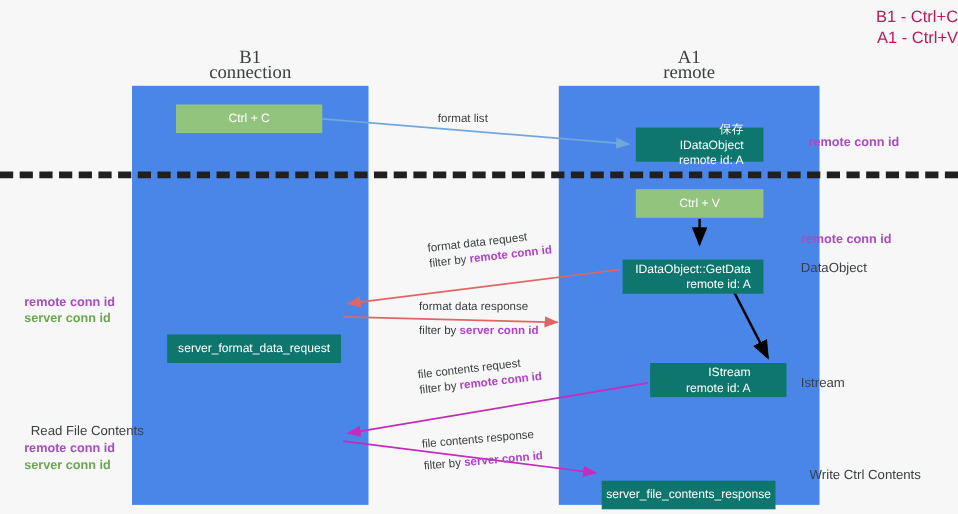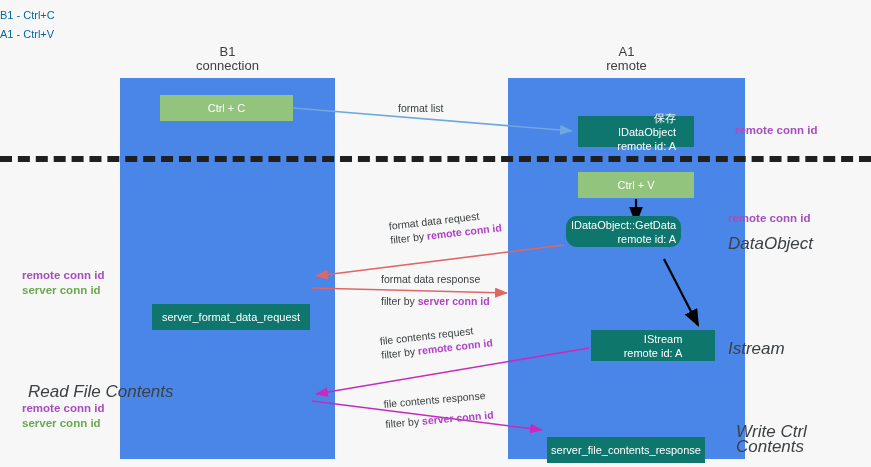--- a/index.html
+++ b/index.html
@@ -9,27 +9,27 @@
     font-family:"Liberation Sans","DejaVu Sans",sans-serif;
     overflow:hidden;
     position:relative;
     color:#404040;
   }
   #stage{position:absolute;left:0;top:0;width:871px;height:467px;}
   .abs{position:absolute;}
 
   
   #title{
-    left:0;top:6px;width:871px;text-align:left;
-    font-size:11px;line-height:19px;color:#0369a1;
+    left:0;top:6px;width:871px;text-align:right;
+    font-size:15px;line-height:19px;color:#be185d;
   }
 
   
   .colhead{
-    font-size:13px;line-height:14px;text-align:center;color:#3c4043;
+    font-size:17px;line-height:14px;text-align:center;color:#3c4043;font-family:Liberation Serif, serif;
   }
   #head-b1{left:120px;top:45px;width:215px;}
   #head-a1{left:508px;top:45px;width:237px;}
 
   
   .lane{background:#4a86e8;}
   #lane-left{left:120px;top:78px;width:215px;height:381px;}
   #lane-right{left:508px;top:78px;width:237px;height:381px;}
 
   
@@ -45,29 +45,29 @@
     text-align:center;color:#ffffff;
     font-size:11px;line-height:14px;
     padding:2px 18px;
   }
   .green{background:#93c47d;}
   .orange{background:#0f766e;text-align:right;}
 
   #n-ctrlc{left:160px;top:95px;width:133px;height:26px;}
   #n-dataobject{left:578px;top:116px;width:116px;height:31px;}
   #n-ctrlv{left:578px;top:172px;width:116px;height:26px;}
-  #n-getdata{left:566px;top:216px;width:115px;height:31px;border-radius:11px;}
+  #n-getdata{left:566px;top:236px;width:128px;height:31px;}
   #n-fmtreq{left:152px;top:268px;width:158px;height:26px;margin-top:36px;}
   #n-fmtresp{left:513px;top:280px;width:158px;height:26px;}
   #n-istream{left:591px;top:330px;width:124px;height:31px;}
   #n-filereq{left:152px;top:384px;width:158px;height:26px;}
   #n-fileresp{left:547px;top:437px;width:158px;height:26px;}
 
   
-  .sidelabel{font-size:17px;line-height:15px;color:#3c4043;font-style:italic;}
+  .sidelabel{font-size:12px;line-height:15px;color:#3c4043;}
   #lbl-dataobject{left:728px;top:236px;}
   #lbl-istream{left:728px;top:341px;}
   #lbl-writefile{left:736px;top:424px;}
   #lbl-readfile{left:28px;top:384px;}
 
   
   .connid{font-size:11.5px;line-height:15px;font-weight:bold;}
   .purple{color:#a64dbf;}
   .green-t{color:#6aa84f;}
   #cid-top{left:735px;top:123px;}

